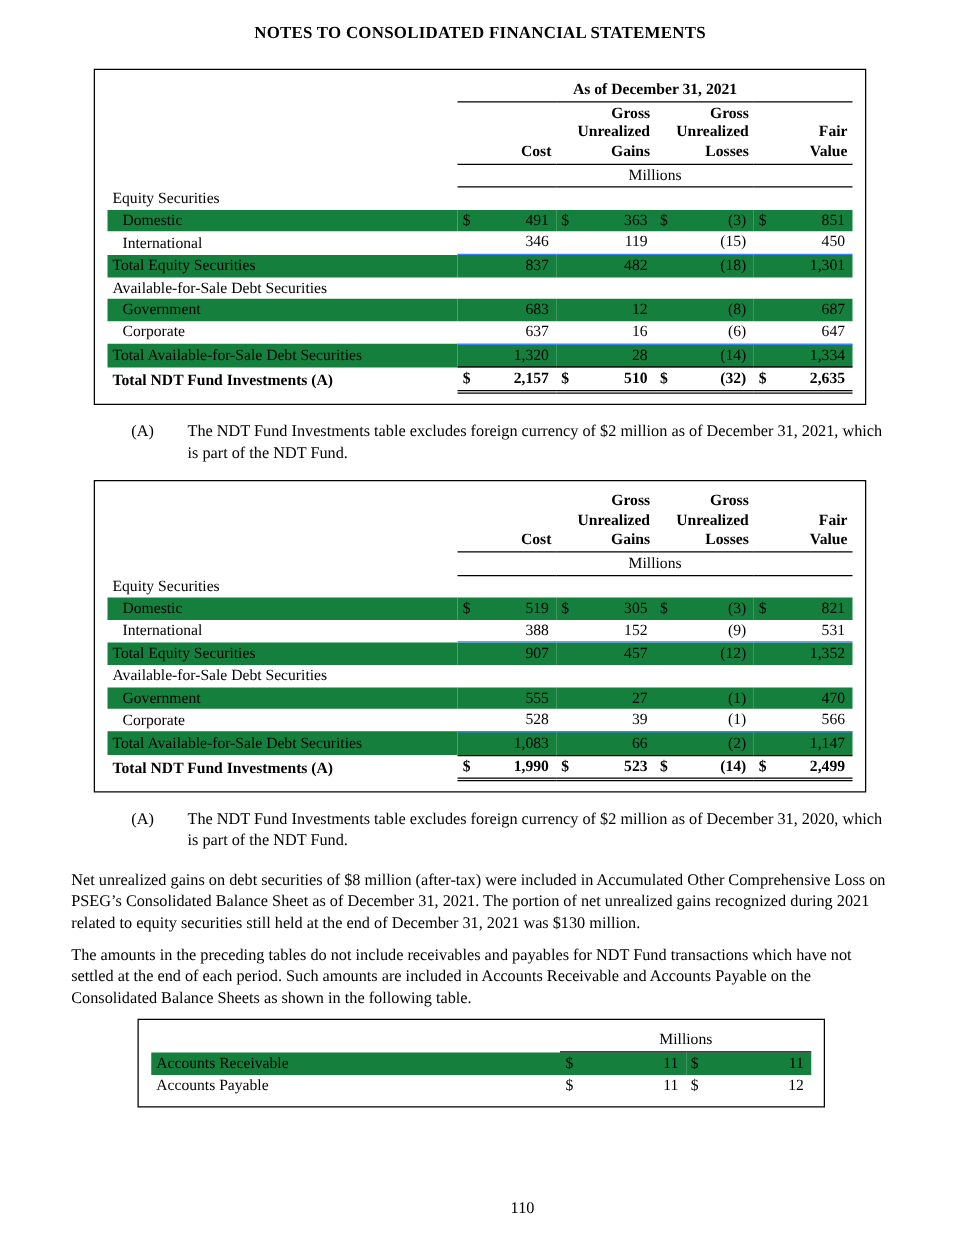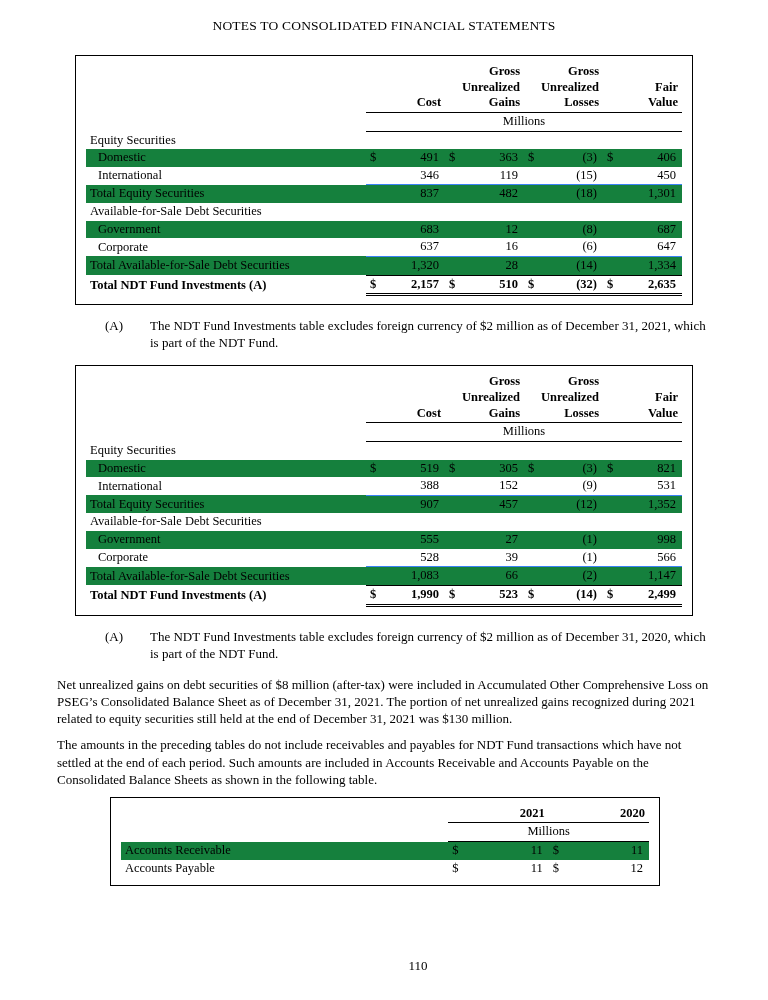--- a/index.html
+++ b/index.html
@@ -5,21 +5,21 @@
   * { margin:0; padding:0; box-sizing:border-box; }
   html, body { width:768px; height:1000px; }
   body {
     font-family:"Liberation Serif", serif;
     font-size:13px;
     color:#000;
     background:#fff;
     position:relative;
   }
   .page { padding:18px 57px 0 57px; }
-  .doc-title { font-size:13.5px; font-weight:normal; text-align:center; margin-bottom:21px; letter-spacing:0.2px; }
+  .doc-title { font-size:13.5px; font-weight:bold; text-align:center; margin-bottom:21px; letter-spacing:0.2px; }
   .body-text { line-height:1.32; margin-bottom:9px; }
   .table-box { border:1px solid #000; margin:2px 18px 12px 18px; padding:7px 10px 8px 10px; background:#fff; }
   table.fin { width:100%; border-collapse:collapse; font-size:12.5px; table-layout:fixed; }
   table.fin td { padding:1px 4px; vertical-align:bottom; line-height:1.25; }
   col.col-label { width:47%; }
   col.col-num { width:13.25%; }
   col.col-bal-label { width:62%; }
   col.col-bal-num { width:19%; }
   td.period { font-weight:bold; text-align:center; border-bottom:1px solid #000; padding-bottom:3px; }
   td.colhead { font-weight:bold; text-align:right; white-space:pre-line; border-bottom:1px solid #000; padding-top:3px; padding-bottom:2px; line-height:1.2; }
@@ -52,248 +52,22 @@
         <colgroup>
           <col class="col-label">
           <col class="col-num">
           <col class="col-num">
           <col class="col-num">
           <col class="col-num">
         </colgroup>
         <tbody>
           <tr>
             <td class="spacer"></td>
-            <td class="colhead">Cost</td>
-            <td class="colhead">Gross
-Unrealized
-Gains</td>
-            <td class="colhead">Gross
-Unrealized
-Losses</td>
-            <td class="colhead">Fair
-Value</td>
-          </tr>
-          <tr>
-            <td class="spacer"></td>
-            <td class="units" colspan="4">Millions</td>
-          </tr>
-          <tr class="row-section">
-            <td class="label section" colspan="5">Equity Securities</td>
-          </tr>
-          <tr class="row-data shaded">
-            <td class="label ind">Domestic</td>
-            <td class="num">
-              <div class="money">
-                <span class="dollar">$</span>
-                <span class="val">491</span>
-              </div>
-            </td>
-            <td class="num">
-              <div class="money">
-                <span class="dollar">$</span>
-                <span class="val">363</span>
-              </div>
-            </td>
-            <td class="num">
-              <div class="money">
-                <span class="dollar">$</span>
-                <span class="val">(3)</span>
-              </div>
-            </td>
-            <td class="num">
-              <div class="money">
-                <span class="dollar">$</span>
-                <span class="val">406</span>
-              </div>
-            </td>
-          </tr>
-          <tr class="row-data">
-            <td class="label ind">International</td>
-            <td class="num">
-              <div class="money">
-                <span class="dollar"></span>
-                <span class="val">346</span>
-              </div>
-            </td>
-            <td class="num">
-              <div class="money">
-                <span class="dollar"></span>
-                <span class="val">119</span>
-              </div>
-            </td>
-            <td class="num">
-              <div class="money">
-                <span class="dollar"></span>
-                <span class="val">(15)</span>
-              </div>
-            </td>
-            <td class="num">
-              <div class="money">
-                <span class="dollar"></span>
-                <span class="val">450</span>
-              </div>
-            </td>
-          </tr>
-          <tr class="row-total shaded">
-            <td class="label">Total Equity Securities</td>
-            <td class="num">
-              <div class="money">
-                <span class="dollar"></span>
-                <span class="val">837</span>
-              </div>
-            </td>
-            <td class="num">
-              <div class="money">
-                <span class="dollar"></span>
-                <span class="val">482</span>
-              </div>
-            </td>
-            <td class="num">
-              <div class="money">
-                <span class="dollar"></span>
-                <span class="val">(18)</span>
-              </div>
-            </td>
-            <td class="num">
-              <div class="money">
-                <span class="dollar"></span>
-                <span class="val">1,301</span>
-              </div>
-            </td>
-          </tr>
-          <tr class="row-section">
-            <td class="label section" colspan="5">Available-for-Sale Debt Securities</td>
-          </tr>
-          <tr class="row-data shaded">
-            <td class="label ind">Government</td>
-            <td class="num">
-              <div class="money">
-                <span class="dollar"></span>
-                <span class="val">683</span>
-              </div>
-            </td>
-            <td class="num">
-              <div class="money">
-                <span class="dollar"></span>
-                <span class="val">12</span>
-              </div>
-            </td>
-            <td class="num">
-              <div class="money">
-                <span class="dollar"></span>
-                <span class="val">(8)</span>
-              </div>
-            </td>
-            <td class="num">
-              <div class="money">
-                <span class="dollar"></span>
-                <span class="val">687</span>
-              </div>
-            </td>
-          </tr>
-          <tr class="row-data">
-            <td class="label ind">Corporate</td>
-            <td class="num">
-              <div class="money">
-                <span class="dollar"></span>
-                <span class="val">637</span>
-              </div>
-            </td>
-            <td class="num">
-              <div class="money">
-                <span class="dollar"></span>
-                <span class="val">16</span>
-              </div>
-            </td>
-            <td class="num">
-              <div class="money">
-                <span class="dollar"></span>
-                <span class="val">(6)</span>
-              </div>
-            </td>
-            <td class="num">
-              <div class="money">
-                <span class="dollar"></span>
-                <span class="val">647</span>
-              </div>
-            </td>
-          </tr>
-          <tr class="row-total shaded">
-            <td class="label">Total Available-for-Sale Debt Securities</td>
-            <td class="num">
-              <div class="money">
-                <span class="dollar"></span>
-                <span class="val">1,320</span>
-              </div>
-            </td>
-            <td class="num">
-              <div class="money">
-                <span class="dollar"></span>
-                <span class="val">28</span>
-              </div>
-            </td>
-            <td class="num">
-              <div class="money">
-                <span class="dollar"></span>
-                <span class="val">(14)</span>
-              </div>
-            </td>
-            <td class="num">
-              <div class="money">
-                <span class="dollar"></span>
-                <span class="val">1,334</span>
-              </div>
-            </td>
-          </tr>
-          <tr class="row-grand">
-            <td class="label">Total NDT Fund Investments (A)</td>
-            <td class="num">
-              <div class="money">
-                <span class="dollar">$</span>
-                <span class="val">2,157</span>
-              </div>
-            </td>
-            <td class="num">
-              <div class="money">
-                <span class="dollar">$</span>
-                <span class="val">510</span>
-              </div>
-            </td>
-            <td class="num">
-              <div class="money">
-                <span class="dollar">$</span>
-                <span class="val">(32)</span>
-              </div>
-            </td>
-            <td class="num">
-              <div class="money">
-                <span class="dollar">$</span>
-                <span class="val">2,635</span>
-              </div>
-            </td>
-          </tr>
-        </tbody>
-      </table>
-    </div>
-
-  <div class="footnote">
-    <span class="fn-marker">(A)</span>
-    <span class="fn-text">The NDT Fund Investments table excludes foreign currency of $2 million as of December 31, 2021, which is part of the NDT Fund.</span>
-  </div>
-
-  <div class="table-box">
-      <table class="fin">
-        <colgroup>
-          <col class="col-label">
-          <col class="col-num">
-          <col class="col-num">
-          <col class="col-num">
-          <col class="col-num">
-        </colgroup>
-        <tbody>
+            <td class="period" colspan="4">As of December 31, 2021</td>
+          </tr>
           <tr>
             <td class="spacer"></td>
             <td class="colhead">Cost</td>
             <td class="colhead">Gross
 Unrealized
 Gains</td>
             <td class="colhead">Gross
 Unrealized
 Losses</td>
             <td class="colhead">Fair
@@ -304,123 +78,353 @@
             <td class="units" colspan="4">Millions</td>
           </tr>
           <tr class="row-section">
             <td class="label section" colspan="5">Equity Securities</td>
           </tr>
           <tr class="row-data shaded">
             <td class="label ind">Domestic</td>
             <td class="num">
               <div class="money">
                 <span class="dollar">$</span>
-                <span class="val">519</span>
-              </div>
-            </td>
-            <td class="num">
-              <div class="money">
-                <span class="dollar">$</span>
-                <span class="val">305</span>
+                <span class="val">491</span>
+              </div>
+            </td>
+            <td class="num">
+              <div class="money">
+                <span class="dollar">$</span>
+                <span class="val">363</span>
               </div>
             </td>
             <td class="num">
               <div class="money">
                 <span class="dollar">$</span>
                 <span class="val">(3)</span>
               </div>
             </td>
             <td class="num">
               <div class="money">
                 <span class="dollar">$</span>
-                <span class="val">821</span>
+                <span class="val">851</span>
               </div>
             </td>
           </tr>
           <tr class="row-data">
             <td class="label ind">International</td>
             <td class="num">
               <div class="money">
                 <span class="dollar"></span>
-                <span class="val">388</span>
-              </div>
-            </td>
-            <td class="num">
-              <div class="money">
-                <span class="dollar"></span>
-                <span class="val">152</span>
-              </div>
-            </td>
-            <td class="num">
-              <div class="money">
-                <span class="dollar"></span>
-                <span class="val">(9)</span>
-              </div>
-            </td>
-            <td class="num">
-              <div class="money">
-                <span class="dollar"></span>
-                <span class="val">531</span>
+                <span class="val">346</span>
+              </div>
+            </td>
+            <td class="num">
+              <div class="money">
+                <span class="dollar"></span>
+                <span class="val">119</span>
+              </div>
+            </td>
+            <td class="num">
+              <div class="money">
+                <span class="dollar"></span>
+                <span class="val">(15)</span>
+              </div>
+            </td>
+            <td class="num">
+              <div class="money">
+                <span class="dollar"></span>
+                <span class="val">450</span>
               </div>
             </td>
           </tr>
           <tr class="row-total shaded">
             <td class="label">Total Equity Securities</td>
             <td class="num">
               <div class="money">
                 <span class="dollar"></span>
-                <span class="val">907</span>
-              </div>
-            </td>
-            <td class="num">
-              <div class="money">
-                <span class="dollar"></span>
-                <span class="val">457</span>
-              </div>
-            </td>
-            <td class="num">
-              <div class="money">
-                <span class="dollar"></span>
-                <span class="val">(12)</span>
-              </div>
-            </td>
-            <td class="num">
-              <div class="money">
-                <span class="dollar"></span>
-                <span class="val">1,352</span>
+                <span class="val">837</span>
+              </div>
+            </td>
+            <td class="num">
+              <div class="money">
+                <span class="dollar"></span>
+                <span class="val">482</span>
+              </div>
+            </td>
+            <td class="num">
+              <div class="money">
+                <span class="dollar"></span>
+                <span class="val">(18)</span>
+              </div>
+            </td>
+            <td class="num">
+              <div class="money">
+                <span class="dollar"></span>
+                <span class="val">1,301</span>
               </div>
             </td>
           </tr>
           <tr class="row-section">
             <td class="label section" colspan="5">Available-for-Sale Debt Securities</td>
           </tr>
           <tr class="row-data shaded">
             <td class="label ind">Government</td>
             <td class="num">
               <div class="money">
                 <span class="dollar"></span>
+                <span class="val">683</span>
+              </div>
+            </td>
+            <td class="num">
+              <div class="money">
+                <span class="dollar"></span>
+                <span class="val">12</span>
+              </div>
+            </td>
+            <td class="num">
+              <div class="money">
+                <span class="dollar"></span>
+                <span class="val">(8)</span>
+              </div>
+            </td>
+            <td class="num">
+              <div class="money">
+                <span class="dollar"></span>
+                <span class="val">687</span>
+              </div>
+            </td>
+          </tr>
+          <tr class="row-data">
+            <td class="label ind">Corporate</td>
+            <td class="num">
+              <div class="money">
+                <span class="dollar"></span>
+                <span class="val">637</span>
+              </div>
+            </td>
+            <td class="num">
+              <div class="money">
+                <span class="dollar"></span>
+                <span class="val">16</span>
+              </div>
+            </td>
+            <td class="num">
+              <div class="money">
+                <span class="dollar"></span>
+                <span class="val">(6)</span>
+              </div>
+            </td>
+            <td class="num">
+              <div class="money">
+                <span class="dollar"></span>
+                <span class="val">647</span>
+              </div>
+            </td>
+          </tr>
+          <tr class="row-total shaded">
+            <td class="label">Total Available-for-Sale Debt Securities</td>
+            <td class="num">
+              <div class="money">
+                <span class="dollar"></span>
+                <span class="val">1,320</span>
+              </div>
+            </td>
+            <td class="num">
+              <div class="money">
+                <span class="dollar"></span>
+                <span class="val">28</span>
+              </div>
+            </td>
+            <td class="num">
+              <div class="money">
+                <span class="dollar"></span>
+                <span class="val">(14)</span>
+              </div>
+            </td>
+            <td class="num">
+              <div class="money">
+                <span class="dollar"></span>
+                <span class="val">1,334</span>
+              </div>
+            </td>
+          </tr>
+          <tr class="row-grand">
+            <td class="label">Total NDT Fund Investments (A)</td>
+            <td class="num">
+              <div class="money">
+                <span class="dollar">$</span>
+                <span class="val">2,157</span>
+              </div>
+            </td>
+            <td class="num">
+              <div class="money">
+                <span class="dollar">$</span>
+                <span class="val">510</span>
+              </div>
+            </td>
+            <td class="num">
+              <div class="money">
+                <span class="dollar">$</span>
+                <span class="val">(32)</span>
+              </div>
+            </td>
+            <td class="num">
+              <div class="money">
+                <span class="dollar">$</span>
+                <span class="val">2,635</span>
+              </div>
+            </td>
+          </tr>
+        </tbody>
+      </table>
+    </div>
+
+  <div class="footnote">
+    <span class="fn-marker">(A)</span>
+    <span class="fn-text">The NDT Fund Investments table excludes foreign currency of $2 million as of December 31, 2021, which is part of the NDT Fund.</span>
+  </div>
+
+  <div class="table-box">
+      <table class="fin">
+        <colgroup>
+          <col class="col-label">
+          <col class="col-num">
+          <col class="col-num">
+          <col class="col-num">
+          <col class="col-num">
+        </colgroup>
+        <tbody>
+          <tr>
+            <td class="spacer"></td>
+            <td class="colhead">Cost</td>
+            <td class="colhead">Gross
+Unrealized
+Gains</td>
+            <td class="colhead">Gross
+Unrealized
+Losses</td>
+            <td class="colhead">Fair
+Value</td>
+          </tr>
+          <tr>
+            <td class="spacer"></td>
+            <td class="units" colspan="4">Millions</td>
+          </tr>
+          <tr class="row-section">
+            <td class="label section" colspan="5">Equity Securities</td>
+          </tr>
+          <tr class="row-data shaded">
+            <td class="label ind">Domestic</td>
+            <td class="num">
+              <div class="money">
+                <span class="dollar">$</span>
+                <span class="val">519</span>
+              </div>
+            </td>
+            <td class="num">
+              <div class="money">
+                <span class="dollar">$</span>
+                <span class="val">305</span>
+              </div>
+            </td>
+            <td class="num">
+              <div class="money">
+                <span class="dollar">$</span>
+                <span class="val">(3)</span>
+              </div>
+            </td>
+            <td class="num">
+              <div class="money">
+                <span class="dollar">$</span>
+                <span class="val">821</span>
+              </div>
+            </td>
+          </tr>
+          <tr class="row-data">
+            <td class="label ind">International</td>
+            <td class="num">
+              <div class="money">
+                <span class="dollar"></span>
+                <span class="val">388</span>
+              </div>
+            </td>
+            <td class="num">
+              <div class="money">
+                <span class="dollar"></span>
+                <span class="val">152</span>
+              </div>
+            </td>
+            <td class="num">
+              <div class="money">
+                <span class="dollar"></span>
+                <span class="val">(9)</span>
+              </div>
+            </td>
+            <td class="num">
+              <div class="money">
+                <span class="dollar"></span>
+                <span class="val">531</span>
+              </div>
+            </td>
+          </tr>
+          <tr class="row-total shaded">
+            <td class="label">Total Equity Securities</td>
+            <td class="num">
+              <div class="money">
+                <span class="dollar"></span>
+                <span class="val">907</span>
+              </div>
+            </td>
+            <td class="num">
+              <div class="money">
+                <span class="dollar"></span>
+                <span class="val">457</span>
+              </div>
+            </td>
+            <td class="num">
+              <div class="money">
+                <span class="dollar"></span>
+                <span class="val">(12)</span>
+              </div>
+            </td>
+            <td class="num">
+              <div class="money">
+                <span class="dollar"></span>
+                <span class="val">1,352</span>
+              </div>
+            </td>
+          </tr>
+          <tr class="row-section">
+            <td class="label section" colspan="5">Available-for-Sale Debt Securities</td>
+          </tr>
+          <tr class="row-data shaded">
+            <td class="label ind">Government</td>
+            <td class="num">
+              <div class="money">
+                <span class="dollar"></span>
                 <span class="val">555</span>
               </div>
             </td>
             <td class="num">
               <div class="money">
                 <span class="dollar"></span>
                 <span class="val">27</span>
               </div>
             </td>
             <td class="num">
               <div class="money">
                 <span class="dollar"></span>
                 <span class="val">(1)</span>
               </div>
             </td>
             <td class="num">
               <div class="money">
                 <span class="dollar"></span>
-                <span class="val">998</span>
+                <span class="val">470</span>
               </div>
             </td>
           </tr>
           <tr class="row-data">
             <td class="label ind">Corporate</td>
             <td class="num">
               <div class="money">
                 <span class="dollar"></span>
                 <span class="val">528</span>
               </div>
@@ -514,25 +518,20 @@
   <div class="table-box balances-box">
       <table class="fin">
         <colgroup>
           <col class="col-bal-label">
           <col class="col-bal-num">
           <col class="col-bal-num">
         </colgroup>
         <tbody>
           <tr>
             <td class="spacer"></td>
-            <td class="colhead">2021</td>
-            <td class="colhead">2020</td>
-          </tr>
-          <tr>
-            <td class="spacer"></td>
             <td class="units" colspan="2">Millions</td>
           </tr>
           <tr class="shaded">
             <td class="label">Accounts Receivable</td>
             <td class="num">
               <div class="money">
                 <span class="dollar">$</span>
                 <span class="val">11</span>
               </div>
             </td>

